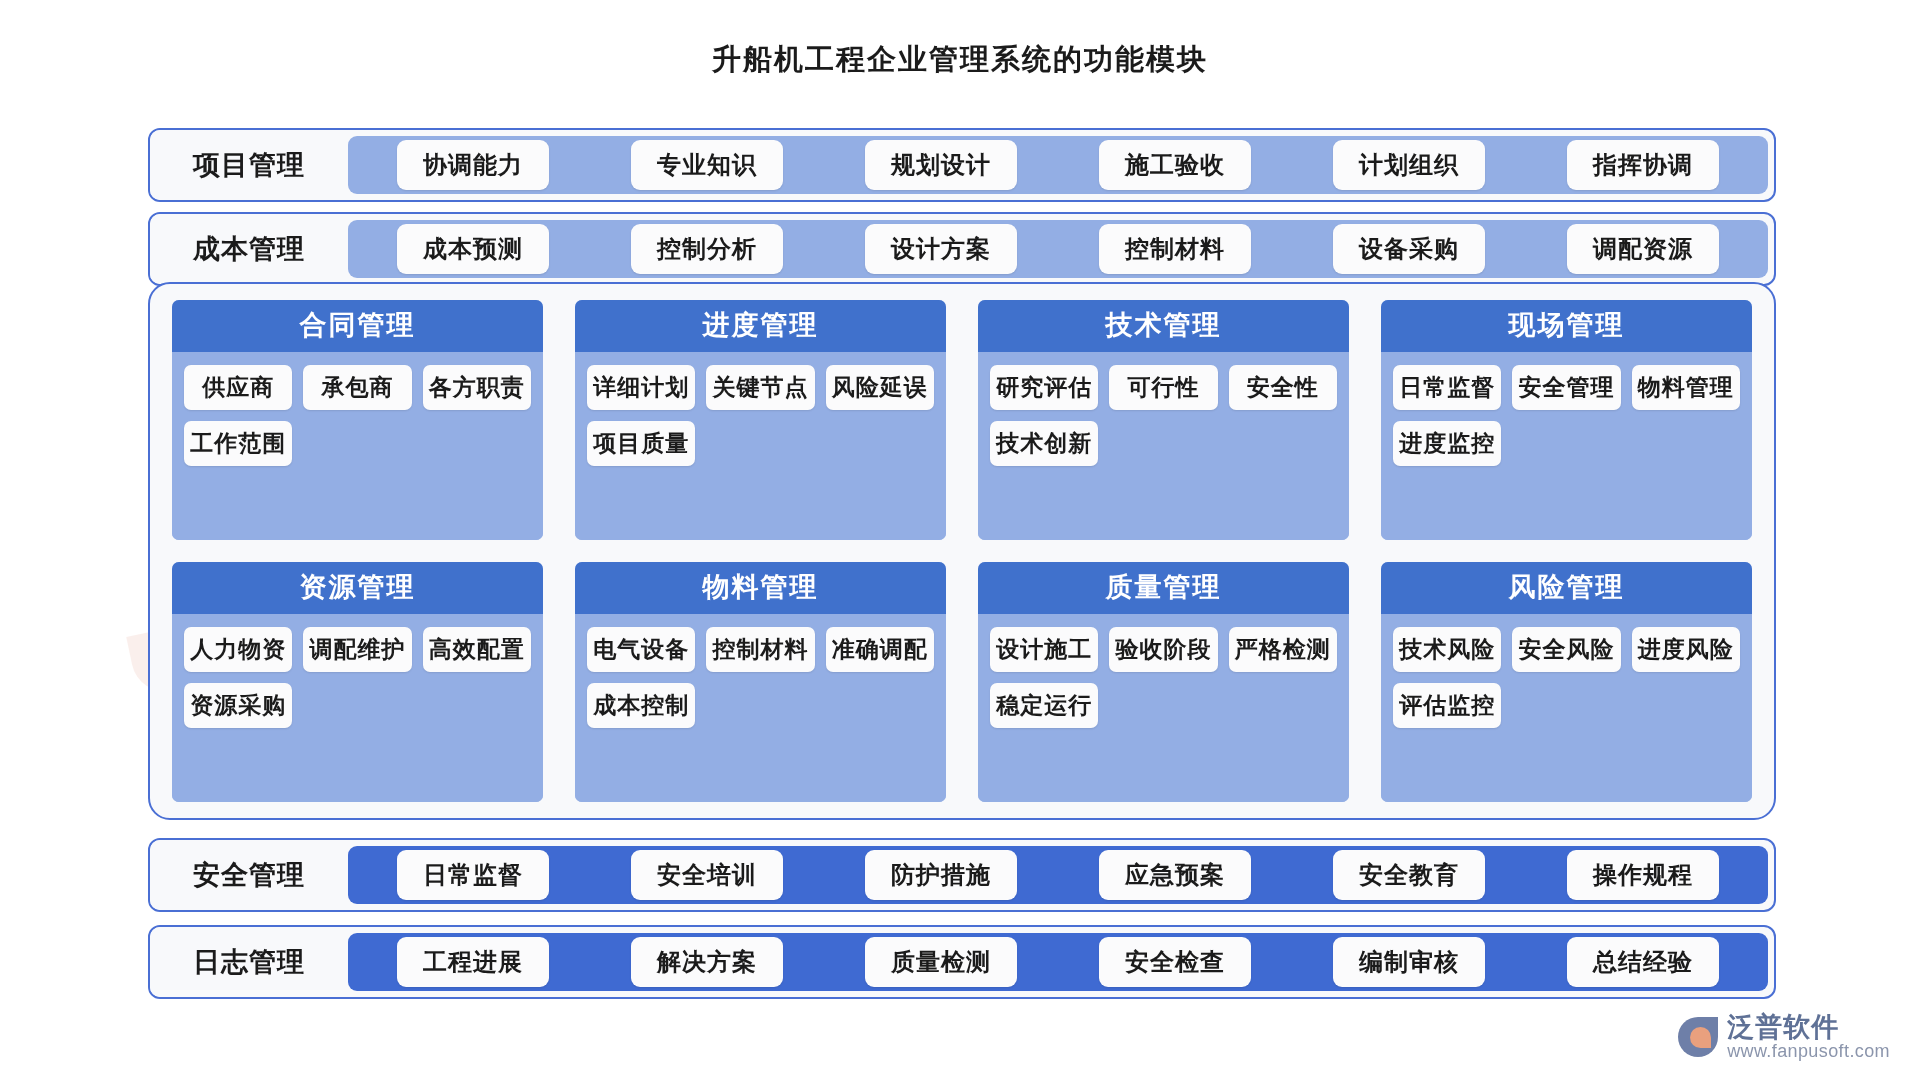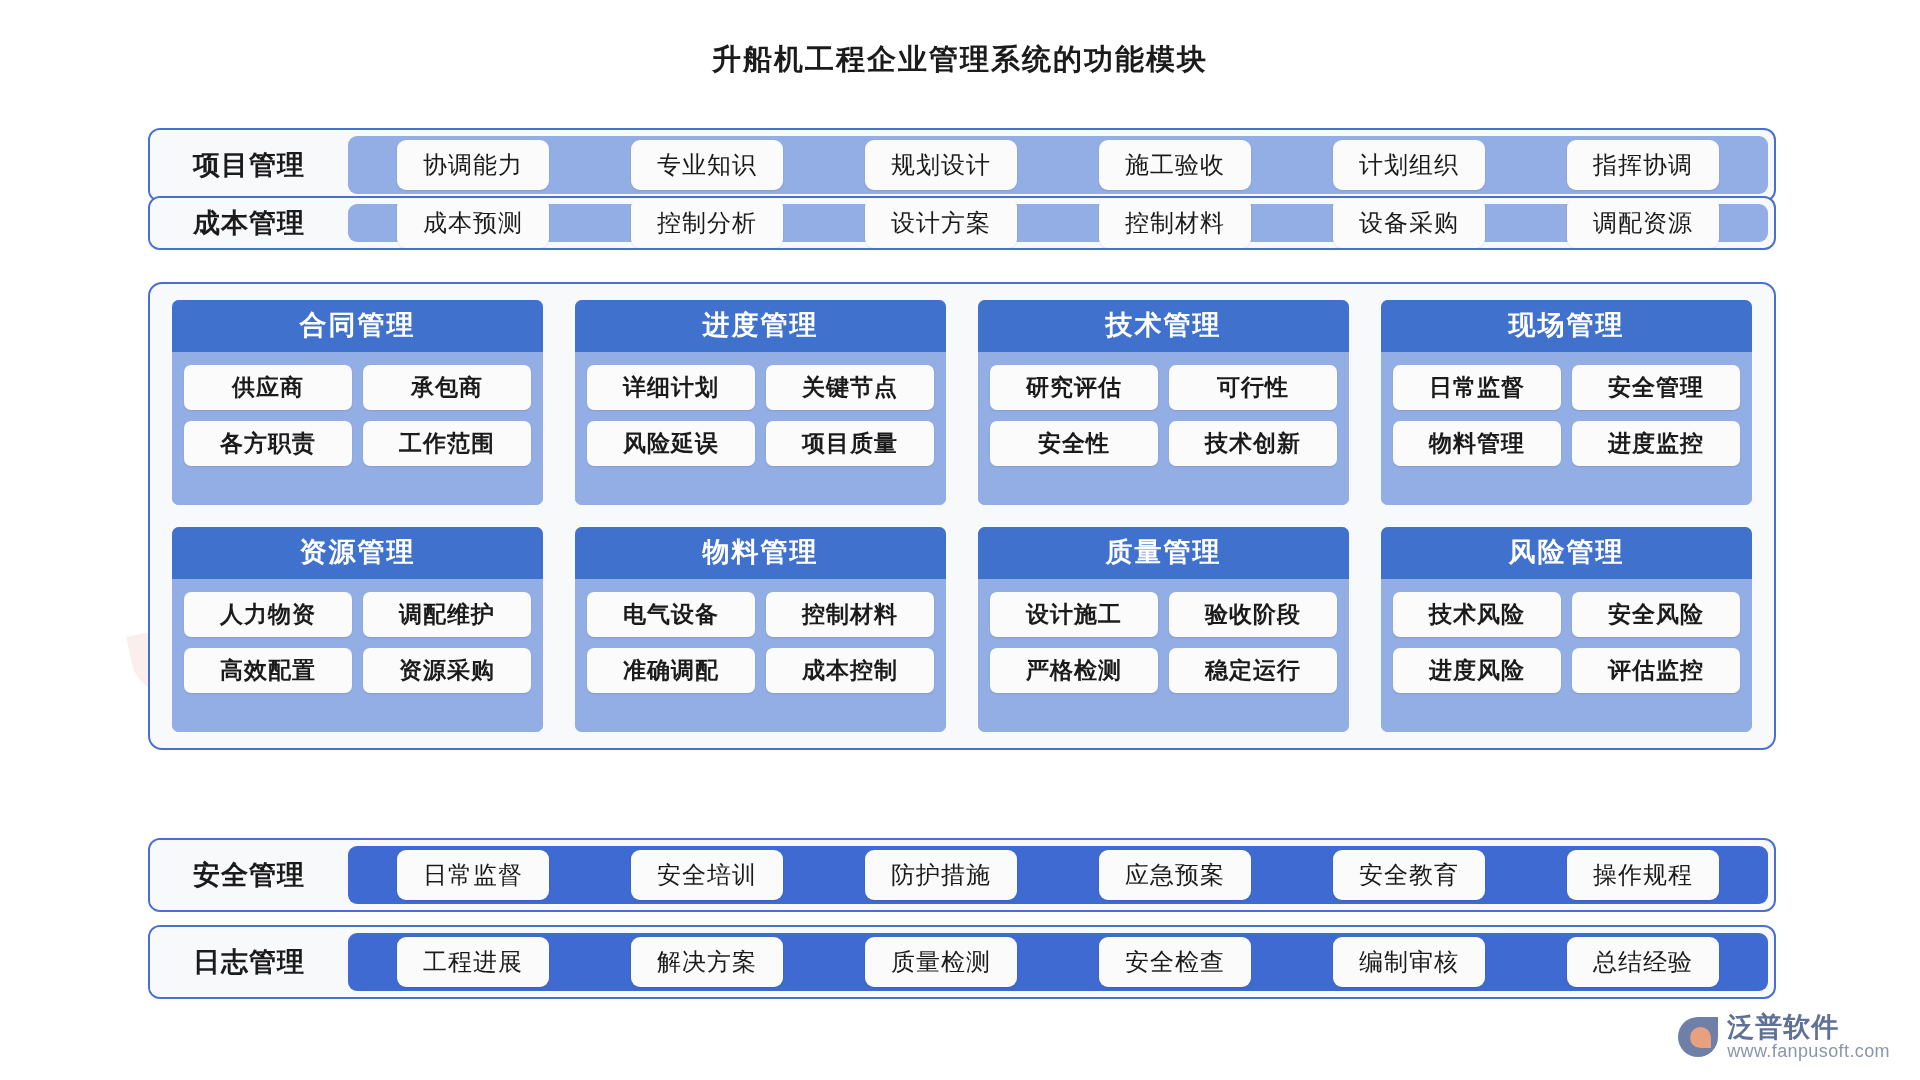--- a/index.html
+++ b/index.html
@@ -79,39 +79,39 @@
     margin: 6px 6px 6px 0;
     padding: 0 8px;
   }
   .band-strip.light { background: #93aee4; }
   .band-strip.dark  { background: #3f6ad2; }
   .chip {
     background: #fbfbfc;
     border-radius: 9px;
     padding: 9px 26px;
     font-size: 24px;
-    font-weight: 400;
+    font-weight: 700;
     color: #1b1b1b;
     white-space: nowrap;
     box-shadow: 0 1px 2px rgba(0,0,0,.10);
     letter-spacing: 1px;
   }
 
   #row-project { top: 108px;  height: 74px; margin-top: 20px; }
-  #row-cost    { top: 196px;  height: 54px; }
+  #row-cost    { top: 212px;  height: 74px; }
   #row-safety  { top: 838px;  height: 74px; }
   #row-log     { top: 925px;  height: 74px; }
 
   
   #grid-panel {
     position: absolute;
     left: 148px; top: 282px;
-    width: 1628px; height: 468px;
+    width: 1628px; height: 538px;
     border: 2.5px solid #4a6fd4;
-    border-radius: 14px;
+    border-radius: 22px;
     background: #f8f9fb;
     padding: 16px 22px;
   }
   .card-grid {
     display: grid;
     grid-template-columns: repeat(4, 1fr);
     grid-template-rows: repeat(2, 1fr);
     column-gap: 32px;
     row-gap: 22px;
     width: 100%; height: 100%;
@@ -129,21 +129,21 @@
     font-size: 27px;
     font-weight: 700;
     text-align: center;
     padding: 7px 0 9px;
     letter-spacing: 2px;
   }
   .card-body {
     flex: 1 1 auto;
     background: #93aee4;
     display: grid;
-    grid-template-columns: 1fr 1fr;
+    grid-template-columns: 1fr 1fr 1fr;
     gap: 11px;
     padding: 13px 12px 16px;
     align-content: start;
   }
   .card-chip {
     background: #fbfbfc;
     border-radius: 7px;
     text-align: center;
     font-size: 23px;
     font-weight: 700;

